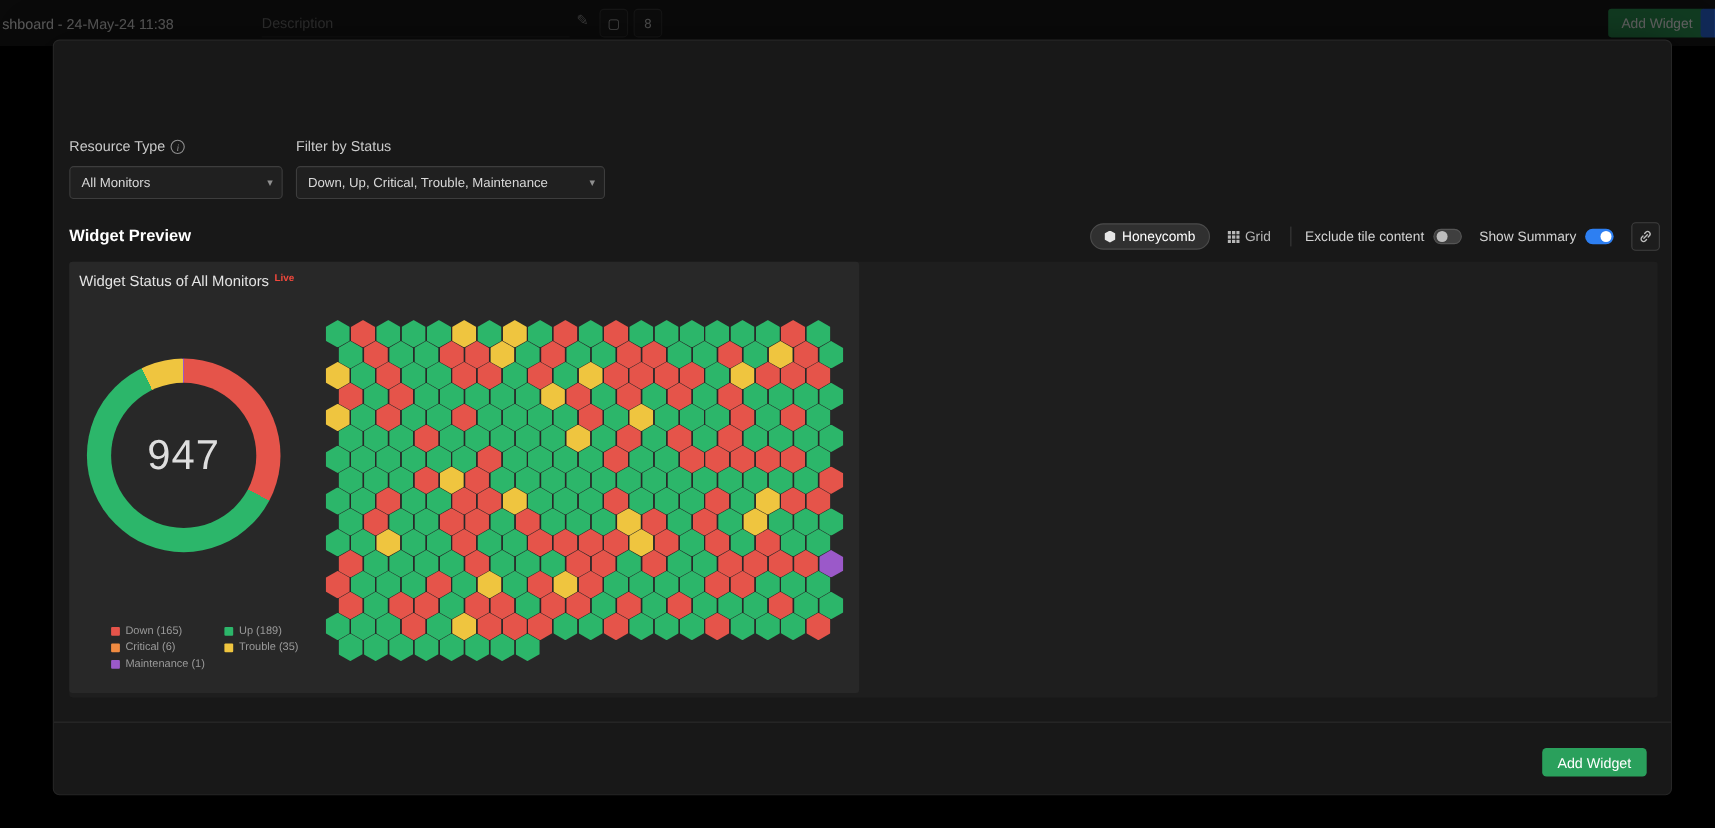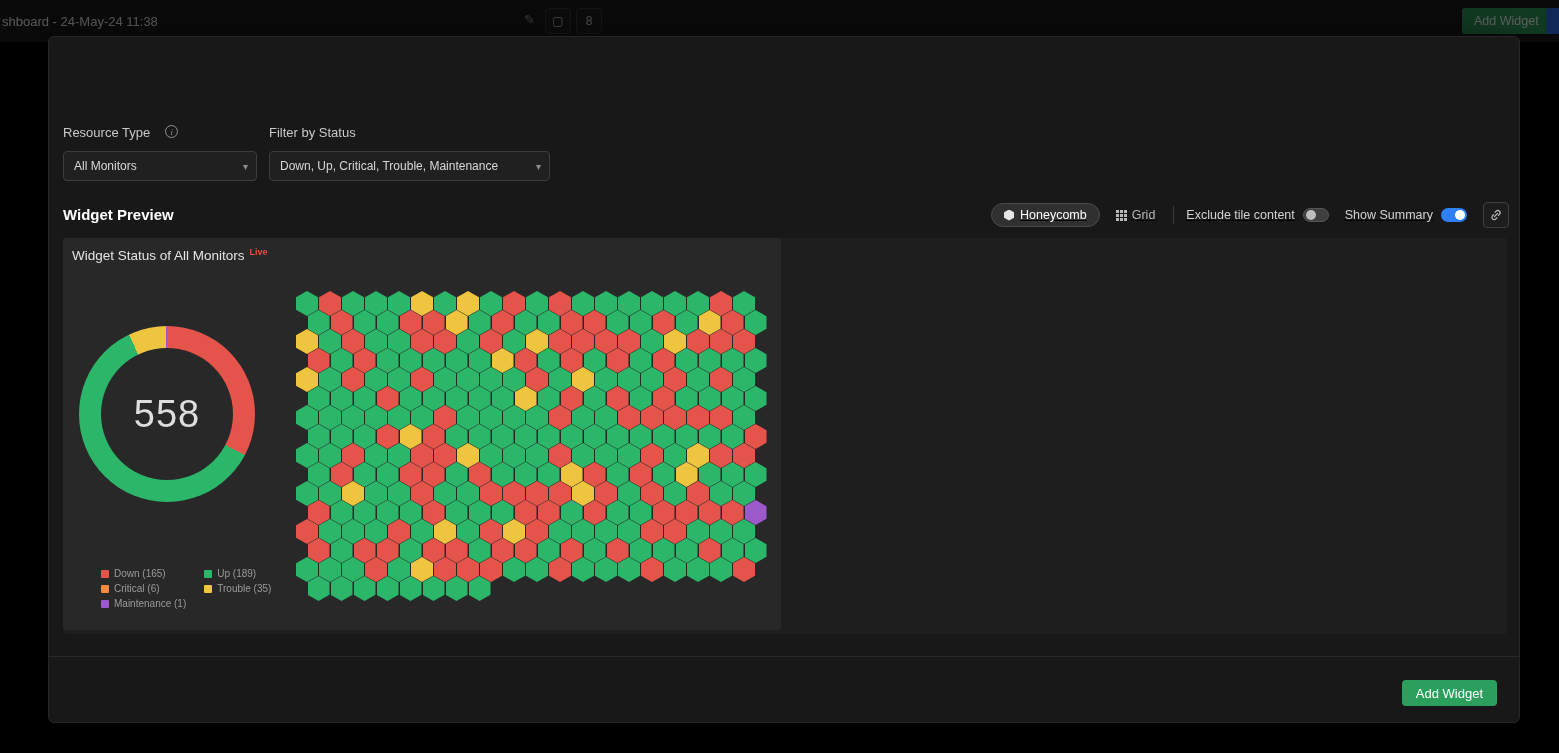--- a/index.html
+++ b/index.html
@@ -21,28 +21,28 @@
   .overlay { position:absolute; inset:0; background:rgba(0,0,0,.62); z-index:2; }
 
   
   .modal { position:absolute; left:48px; top:36px; width:1472px; height:687px; background:#181818; border:1px solid #262626; border-radius:6px; z-index:3; box-shadow:0 12px 48px rgba(0,0,0,.65); }
   .modal-header { position:absolute; left:0; top:0; right:0; height:58px; border-bottom:1px solid #2a2a2a; }
   .modal-title { position:absolute; left:16px; top:19px; font-size:17px; font-weight:bold; color:#f2f2f2; }
   .live-sup { font-size:10.5px; font-weight:bold; color:#f2483c; position:relative; top:-7px; margin-left:6px; }
   .hdr-tv { position:absolute; right:64px; top:21px; cursor:pointer; }
   .hdr-close { position:absolute; right:28px; top:19px; font-size:16px; color:#e0e0e0; cursor:pointer; font-family:"DejaVu Sans",sans-serif; }
 
-  .flabel { position:absolute; top:88px; font-size:13px; color:#c9c9c9; display:flex; align-items:flex-start; gap:15px; }
+  .flabel { position:absolute; top:88px; font-size:13px; color:#c9c9c9; display:flex; align-items:flex-end; gap:5px; }
   .info-circle { width:13px; height:13px; border:1px solid #8f8f8f; border-radius:50%; color:#8f8f8f; font-size:9px; display:inline-flex; align-items:center; justify-content:center; font-style:italic; font-family:"Liberation Serif",serif; }
   .dropdown { position:absolute; top:114px; height:30px; background:#202020; border:1px solid #3d3d3d; border-radius:4px; display:flex; align-items:center; padding:0 26px 0 10px; font-size:12px; color:#d8d8d8; cursor:pointer; }
   .dd-chev { position:absolute; right:8px; top:9px; font-size:10px; color:#8f8f8f; font-family:"DejaVu Sans",sans-serif; }
 
   .preview-heading { position:absolute; left:14px; top:169px; font-size:15px; font-weight:bold; color:#fff; }
 
-  .preview-controls { position:absolute; right:10px; top:163px; height:30px; display:flex; align-items:center;text-decoration:underline; }
+  .preview-controls { position:absolute; right:10px; top:163px; height:30px; display:flex; align-items:center; }
   .seg-pill { display:flex; align-items:center; gap:6px; padding:4px 12px; border-radius:15px; background:#303030; border:1px solid #4a4a4a; color:#fff; font-size:12.5px; cursor:pointer; }
   .seg-grid { display:flex; align-items:center; gap:5px; color:#b8b8b8; font-size:12.5px; margin-left:10px; padding:4px 6px; cursor:pointer; }
   .mini-hex { width:10px; height:11px; background:#e6e6e6; clip-path:polygon(50% 0,100% 25%,100% 75%,50% 100%,0 75%,0 25%); }
   .vline { width:1px; height:18px; background:#3a3a3a; margin:0 12px; }
   .ctl-label { font-size:12.5px; color:#d2d2d2; }
   .toggle { position:relative; width:26px; height:14px; border-radius:7px; margin-left:8px; cursor:pointer; }
   .toggle.off { background:#3f3f3f; border:1px solid #555; }
   .toggle.off .knob { position:absolute; left:2px; top:1px; width:10px; height:10px; border-radius:50%; background:#bdbdbd; }
   .toggle.on { background:#2d7ff2; }
   .toggle.on .knob { position:absolute; right:2px; top:2px; width:10px; height:10px; border-radius:50%; background:#fff; }
@@ -68,20 +68,21 @@
   .footer-divider { position:absolute; left:0; right:0; top:619px; height:1px; background:#2b2b2b; }
   .footer-add { position:absolute; right:22px; top:643px; height:26px; padding:0 14px; background:#2aa05c; border:none; border-radius:4px; color:#fff; font-size:13px; font-family:"Liberation Sans",sans-serif; cursor:pointer; }
 </style>
 </head>
 <body>
 
 <div id="screen">
 
   <div class="topbar">
     <span class="tb-title">shboard - 24-May-24 11:38</span>
+    <input class="tb-desc" placeholder="Description" style="">
     <span class="tb-pencil">✎</span>
     <div class="tb-box b1">
         <span>▢</span>
       </div>
     <div class="tb-box b2">8</div>
     <button class="tb-add">Add Widget</button>
     <div class="tb-sliver"></div>
   </div>
 
   <div class="overlay"></div>
@@ -150,21 +151,21 @@
     </div>
 
     <div class="preview">
       <div class="widget-card">
         <div class="card-title">
           <span>Widget Status of All Monitors</span><span class="card-live">Live</span>
         </div>
 
         <div class="donut" style="background: conic-gradient(rgb(229, 84, 74) 0deg, rgb(229, 84, 74) 117.86deg, rgb(44, 182, 106) 117.86deg, rgb(44, 182, 106) 334.29deg, rgb(239, 197, 63) 334.29deg, rgb(239, 197, 63) 359.29deg, rgb(155, 89, 201) 359.29deg, rgb(155, 89, 201) 360deg);">
           <div class="donut-hole">
-            <span class="donut-value">558</span>
+            <span class="donut-value">947</span>
           </div>
         </div>
 
         <div class="honeycomb">
             <div class="hex" style="left: 0px; top: 0px; background: rgb(44, 182, 106);"></div>
             <div class="hex" style="left: 23px; top: 0px; background: rgb(229, 84, 74);"></div>
             <div class="hex" style="left: 46px; top: 0px; background: rgb(44, 182, 106);"></div>
             <div class="hex" style="left: 69px; top: 0px; background: rgb(44, 182, 106);"></div>
             <div class="hex" style="left: 92px; top: 0px; background: rgb(44, 182, 106);"></div>
             <div class="hex" style="left: 115px; top: 0px; background: rgb(239, 197, 63);"></div>

